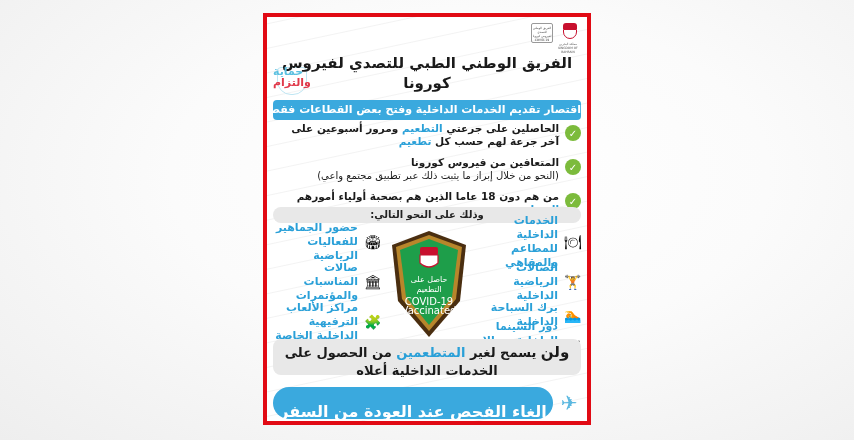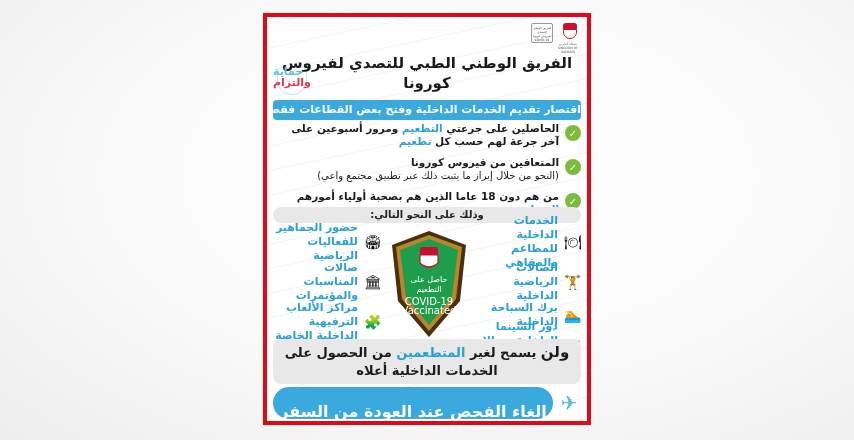--- a/index.html
+++ b/index.html
@@ -111,21 +111,21 @@
   }
   .shield-badge svg { position: absolute; left: 0; top: 0; }
   .shield-text {
     position: absolute; left: 0; right: 0; text-align: center; color: #fff;
     font-size: 7.5px; line-height: 10px; direction: rtl;
   }
   .shield-ar { top: 44px; font-size: 8px; }
   .shield-en { top: 66px; direction: ltr; font-size: 10px; line-height: 9px; }
 
   .gray-box {
-    position: absolute; top: 322px; left: 6px; right: 6px; height: 45px;
+    position: absolute; top: 322px; left: 6px; right: 6px; height: 36px;
     background: #e8e8e8; border-radius: 8px; text-align: center;
     font-size: 13px; font-weight: bold; color: #1a1a1a; line-height: 18px;
     padding-top: 4px;
   }
   .gray-box .first { font-size: 15px; }
   .gray-box .hl { color: #2aa0d8; }
 
   .bottom-row { position: absolute; top: 370px; left: 6px; right: 6px; height: 32px; }
   .plane {
     position: absolute; right: 0; top: 4px; width: 24px; height: 24px;

